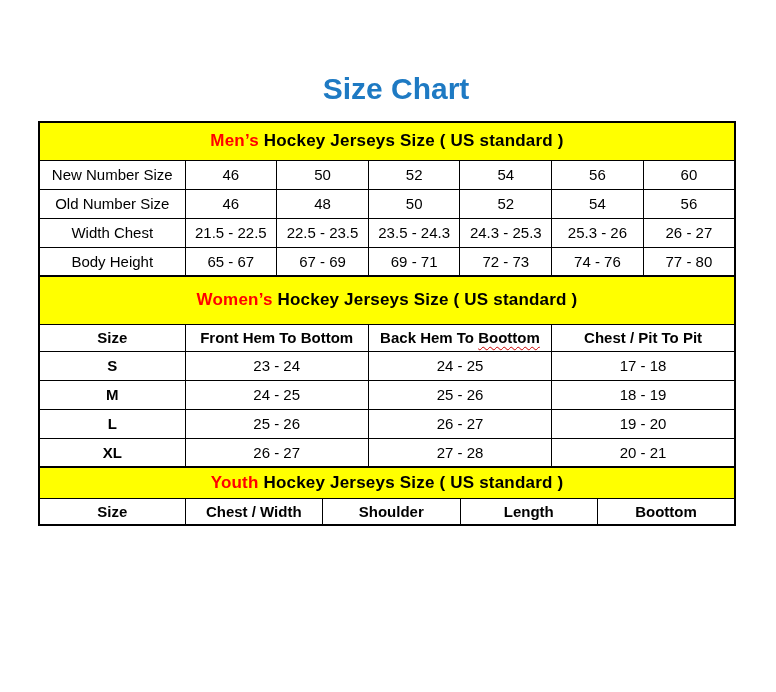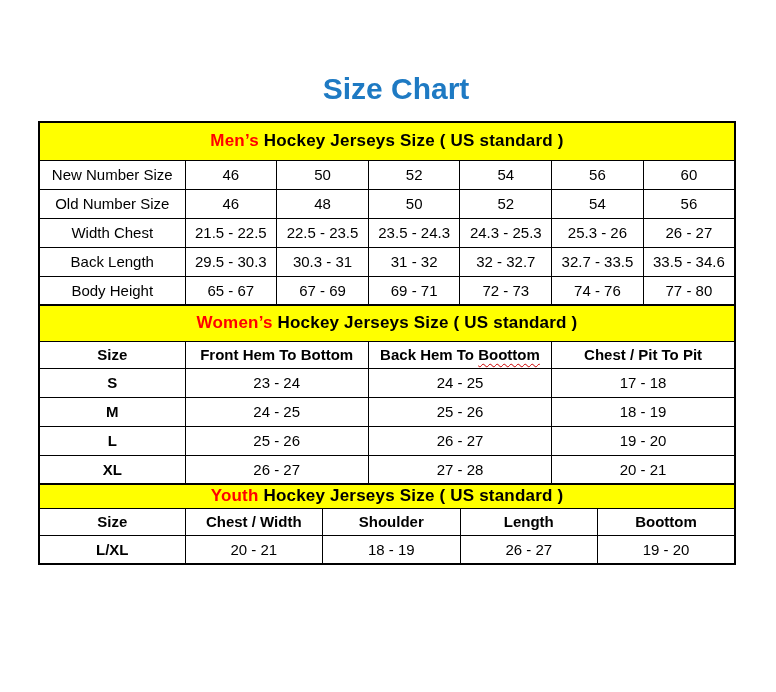--- a/index.html
+++ b/index.html
@@ -62,22 +62,22 @@
     white-space: nowrap;
   }
   tr.banner td {
     background: var(--yellow);
     font-size: 17px;
     font-weight: bold;
     letter-spacing: 0.2px;
     margin-left: 40px;
   }
   .t-mens  tr.banner td { height: 38px; }
-  .t-womens tr.banner td { height: 36px; }
-  .t-youth tr.banner td { height: 24px; }
+  .t-womens tr.banner td { height: 48px; }
+  .t-youth tr.banner td { height: 31px; }
   tr.banner .hl { color: var(--red); }
   tr.head th {
     height: 27px;
     font-size: 15px;
     font-weight: bold;
   }
   td.cell, td.row-label {
     height: 29px;
     font-size: 15px;
     font-weight: normal;
@@ -132,29 +132,20 @@
           <tr>
             <td class="row-label">Width Chest</td>
             <td class="cell">21.5 - 22.5</td>
             <td class="cell">22.5 - 23.5</td>
             <td class="cell">23.5 - 24.3</td>
             <td class="cell">24.3 - 25.3</td>
             <td class="cell">25.3 - 26</td>
             <td class="cell">26 - 27</td>
           </tr>
           <tr>
-            <td class="row-label">Back Length</td>
-            <td class="cell">29.5 - 30.3</td>
-            <td class="cell">30.3 - 31</td>
-            <td class="cell">31 - 32</td>
-            <td class="cell">32 - 32.7</td>
-            <td class="cell">32.7 - 33.5</td>
-            <td class="cell">33.5 - 34.6</td>
-          </tr>
-          <tr>
             <td class="row-label">Body Height</td>
             <td class="cell">65 - 67</td>
             <td class="cell">67 - 69</td>
             <td class="cell">69 - 71</td>
             <td class="cell">72 - 73</td>
             <td class="cell">74 - 76</td>
             <td class="cell">77 - 80</td>
           </tr>
         </tbody>
       </table>
@@ -213,23 +204,16 @@
           <tr class="banner">
             <td colspan="5"><span class="hl">Youth</span><span> Hockey Jerseys Size ( US standard )</span></td>
           </tr>
           <tr class="head">
             <th>Size</th>
             <th>Chest / Width</th>
             <th>Shoulder</th>
             <th>Length</th>
             <th>Boottom</th>
           </tr>
-          <tr>
-            <td class="row-label">L/XL</td>
-            <td class="cell">20 - 21</td>
-            <td class="cell">18 - 19</td>
-            <td class="cell">26 - 27</td>
-            <td class="cell">19 - 20</td>
-          </tr>
         </tbody>
       </table>
     </div>
 </div>
 
 </body></html>

